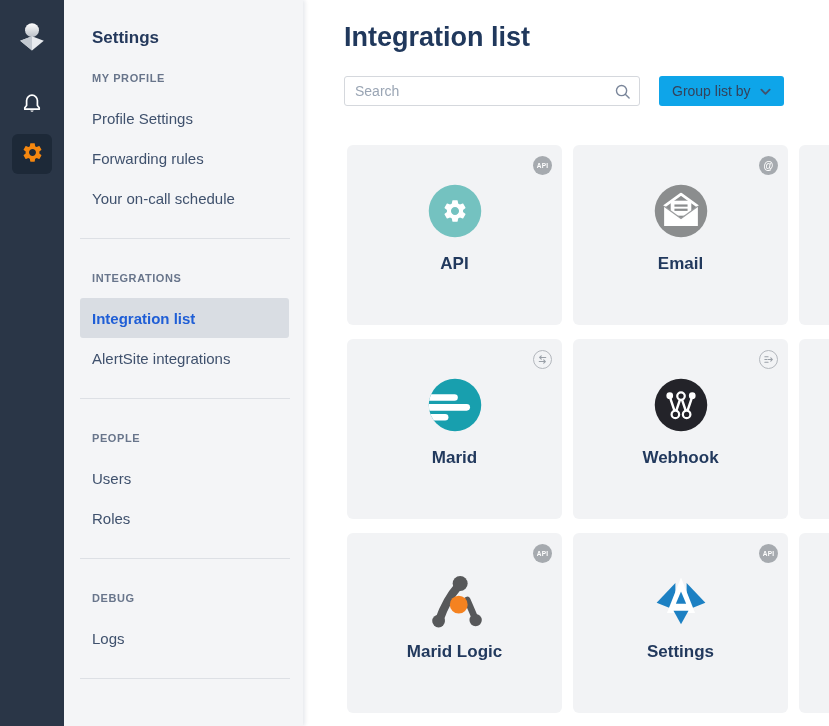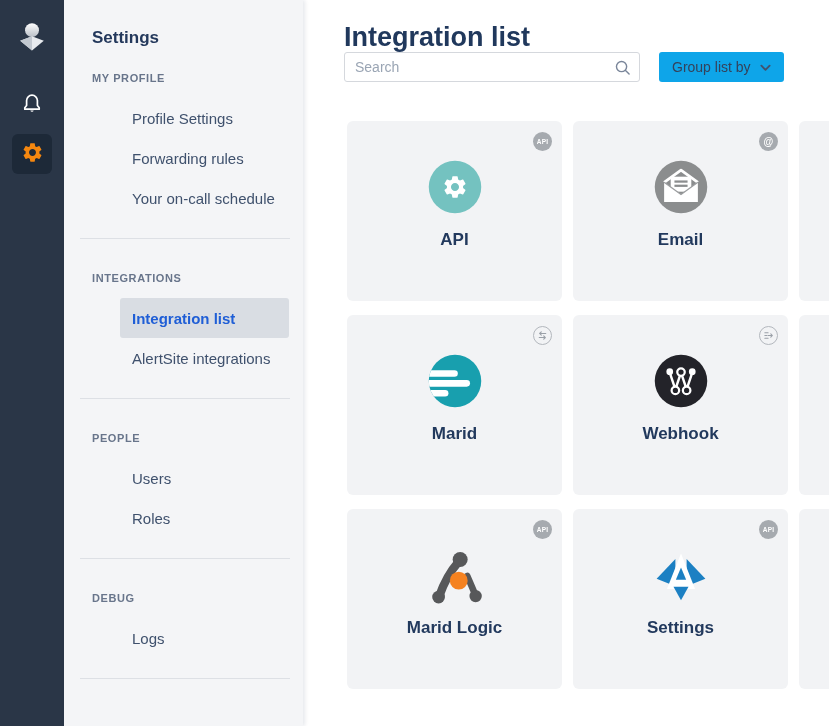--- a/index.html
+++ b/index.html
@@ -10,29 +10,29 @@
   
   .rail { width: 64px; background: #2a3647; display: flex; flex-direction: column; align-items: center; flex-shrink: 0; }
   .rail-logo { margin-top: 20px; width: 36px; height: 38px; cursor: pointer; }
   .rail-btn { margin-top: 28px; width: 40px; height: 40px; display: flex; align-items: center; justify-content: center; border-radius: 6px; cursor: pointer; }
   .rail-btn.active { background: #1d2938; margin-top: 8px; }
 
   
   .nav { width: 239px; background: #f4f5f7; padding-top: 18px; flex-shrink: 0; box-shadow: 2px 0 4px rgba(9,30,66,.10); z-index: 2; }
   .nav-title { height: 40px; display: flex; align-items: center; padding-left: 28px; font-size: 17px; font-weight: bold; color: #24395c; }
   .nav-heading { height: 40px; display: flex; align-items: center; padding-left: 28px; font-size: 11px; font-weight: bold; letter-spacing: .6px; color: #68758b; }
-  .nav ul { list-style: none; padding: 0 14px 0 16px; margin-left: 40px; }
+  .nav ul { list-style: none; padding: 0 14px 0 16px; }
   .nav li { height: 40px; display: flex; align-items: center; padding: 0 12px; border-radius: 3px; font-size: 15px; color: #3f516d; cursor: pointer; }
   .nav li.active { background: #d9dde3; color: #1f5ed6; font-weight: 600; }
   .nav-divider { height: 1px; background: #dde0e5; margin: 20px 13px 19px 16px; }
 
   
   .main { flex: 1; background: #fff; padding: 22px 0 0 41px; overflow: hidden; position: relative; }
   .page-title { font-size: 27px; font-weight: bold; color: #20385c; line-height: 30px; }
-  .toolbar { display: flex; }
+  .toolbar { display: flex; margin-top: 24px; }
   .search-wrap { position: relative; width: 296px; }
   .search-wrap input { width: 296px; height: 30px; border: 1px solid #d5d8dd; border-radius: 3px; padding: 0 32px 0 10px; font-size: 14px; color: #34425b; font-family: "Liberation Sans", sans-serif; outline: none; background: #fff; }
   .search-wrap input::placeholder { color: #9aa5b4; }
   .search-icon { position: absolute; right: 9px; top: 7px; }
   .group-btn { margin-left: 19px; height: 30px; padding: 0 13px; background: #0ea5e9; border: none; border-radius: 3px; display: flex; align-items: center; gap: 9px; font-size: 14px; color: #34425b; font-family: "Liberation Sans", sans-serif; cursor: pointer; }
 
   
   .grid { margin-top: 39px; display: grid; grid-template-columns: repeat(3, 215px); gap: 14px 11px; width: max-content; margin-left: 3px; }
   .card { position: relative; width: 215px; height: 180px; background: #f2f3f5; border-radius: 6px; display: flex; flex-direction: column; align-items: center; cursor: pointer; }
   .card-icon { margin-top: 36px; width: 60px; height: 60px; display: flex; align-items: center; justify-content: center; }

